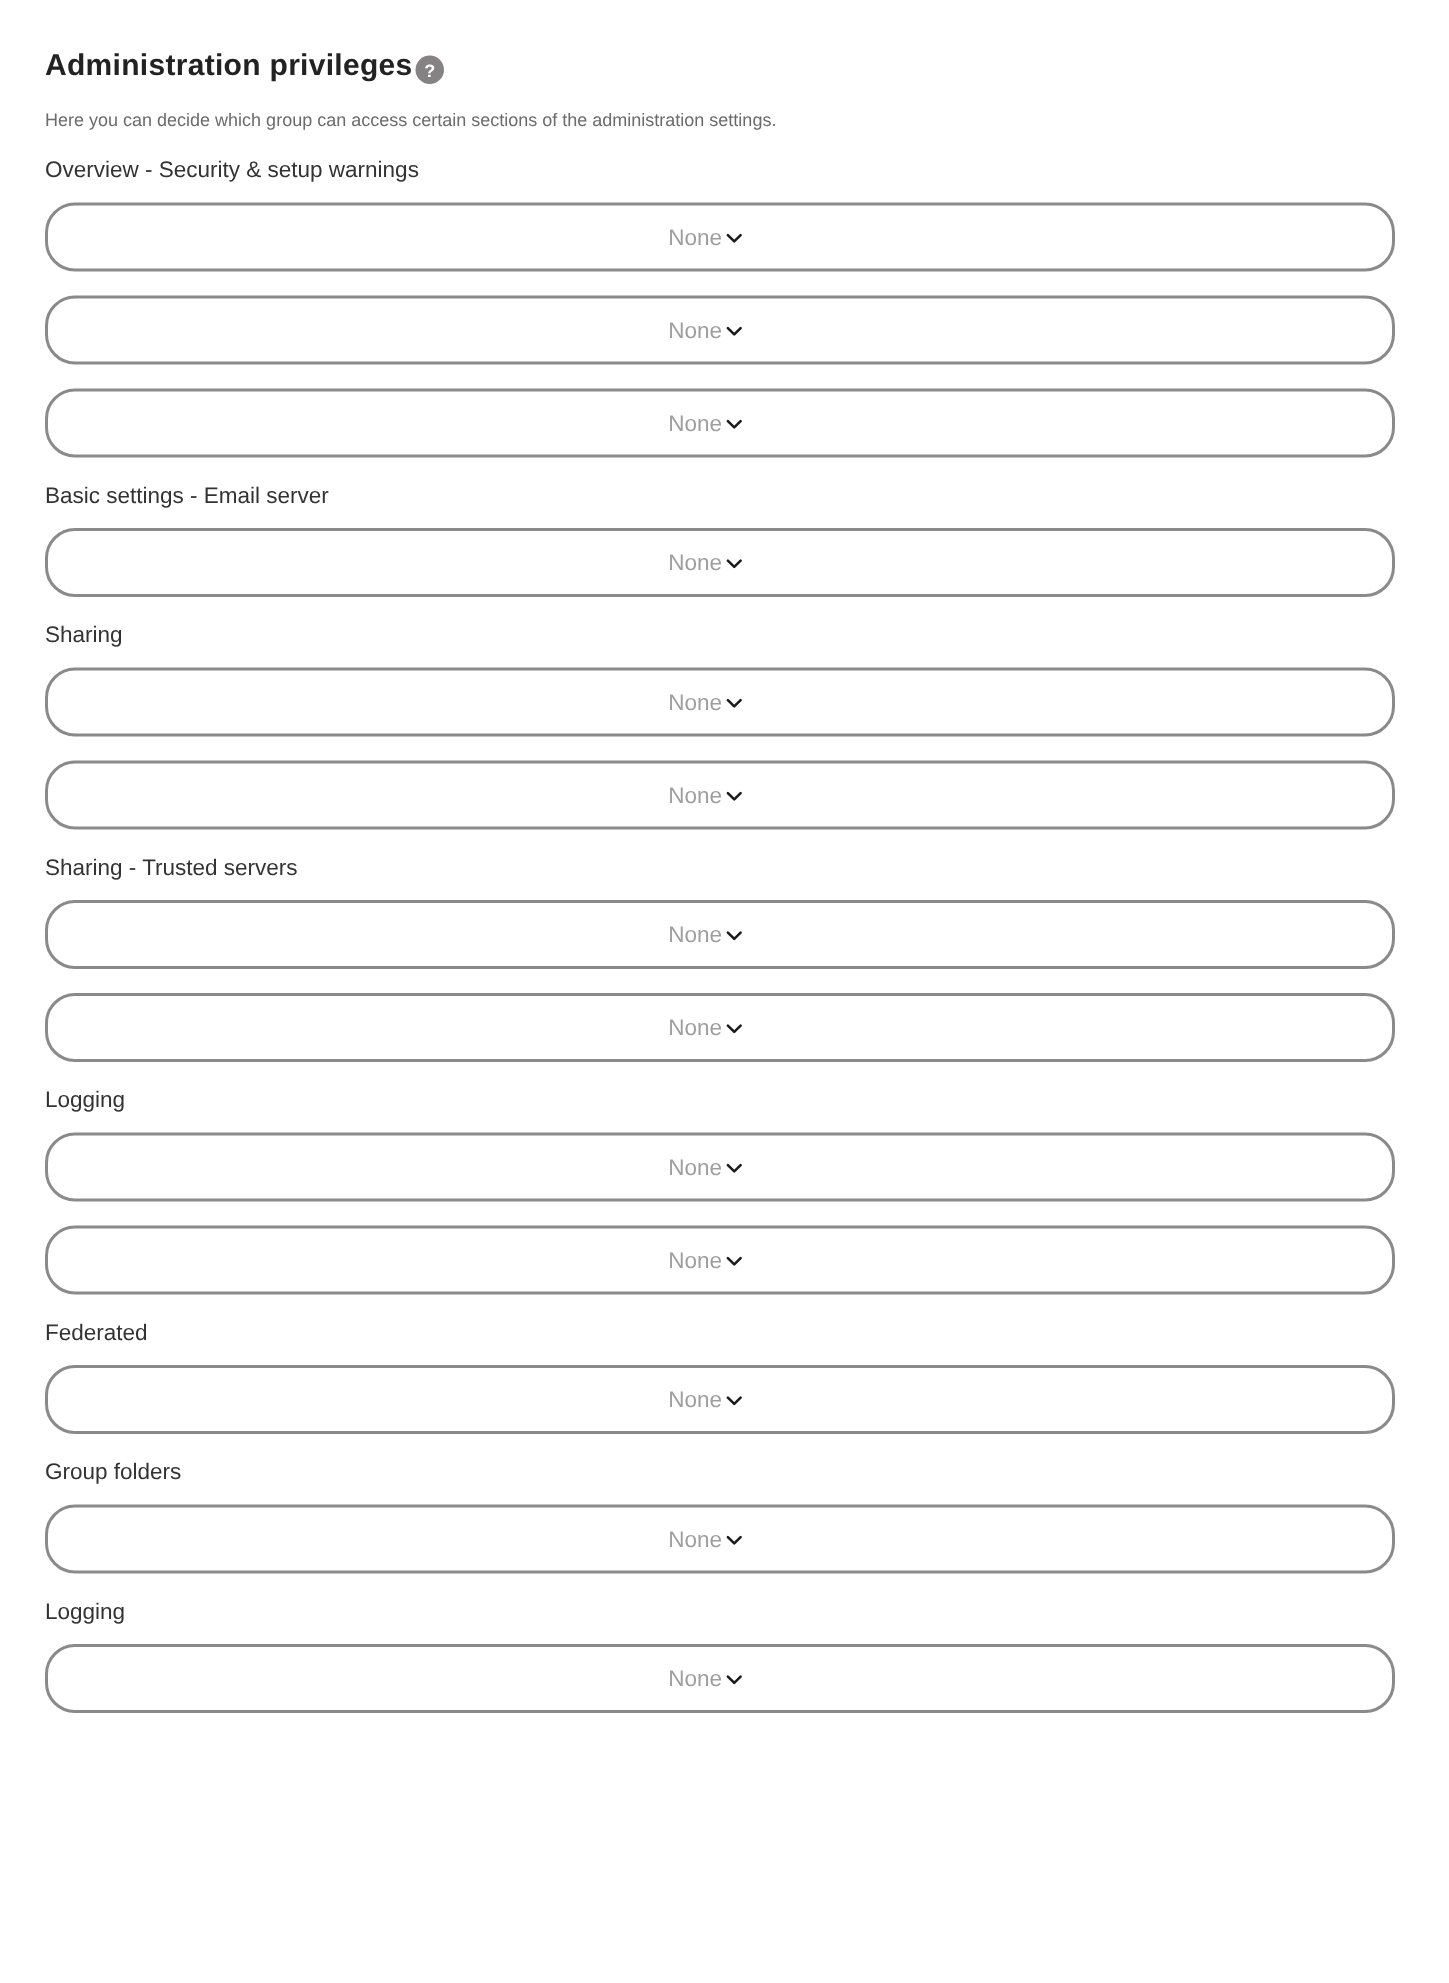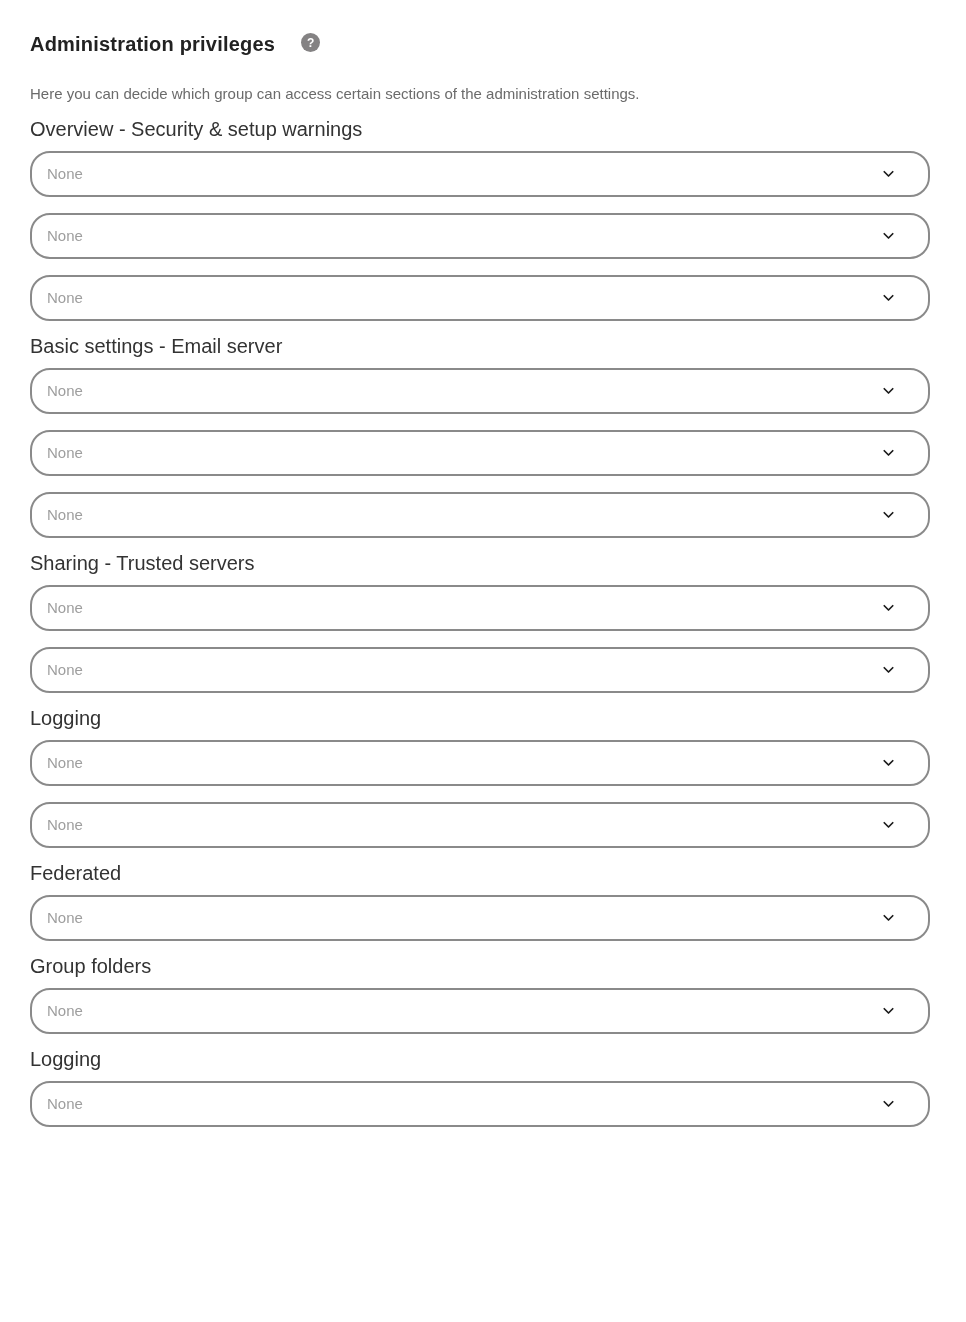--- a/index.html
+++ b/index.html
@@ -18,22 +18,22 @@
     background: var(--c-bg);
     font-family: "Liberation Sans", "DejaVu Sans", sans-serif;
   }
   body {
     width: 966px;
     min-height: 1322px;
     padding: 33px 36px 20px 30px;
   }
   .title-row {
     display: flex;
-    align-items: flex-start;
-    gap: 26px;
+    align-items: flex-end;
+    gap: 2px;
   }
   .page-title {
     font-size: 20px;
     font-weight: bold;
     color: var(--c-text);
     letter-spacing: 0.2px;
   }
   .help-icon {
     width: 19px;
     height: 19px;
@@ -42,46 +42,46 @@
     color: #ffffff;
     font-size: 12px;
     font-weight: bold;
     display: inline-flex;
     align-items: center;
     justify-content: center;
     cursor: pointer;
     flex: 0 0 auto;
   }
   .section-description {
-    margin-top: 29px;
-    font-size: 15px;
+    margin-top: 17px;
+    font-size: 12px;
     color: var(--c-secondary);
     line-height: 1.25;
   }
   .fields-list {
     margin-top: 8px;
   }
   .field-group {
     margin-top: 16px;
   }
   .field-label {
-    font-size: 20px;
+    font-size: 15px;
     color: var(--c-label);
     line-height: 19px;
     margin-bottom: 12px;
   }
   .nc-select {
     height: 46px;
     width: 100%;
     border: 2px solid var(--c-border);
     border-radius: 20px;
     background: var(--c-bg);
     display: flex;
     align-items: center;
-    justify-content: space-between;
+    justify-content: center;
     padding: 0 31px 0 15px;
     cursor: pointer;
   }
   .select-value {
     font-size: 15px;
     color: var(--c-placeholder);
   }
   .chevron-down-icon {
     flex: 0 0 auto;
     display: block;
@@ -132,20 +132,21 @@
     <div class="field-label">Basic settings - Email server</div>
     <div class="nc-select">
       <span class="select-value">None</span>
       <svg class="chevron-down-icon" width="17" height="17" viewBox="0 0 24 24" fill="none" stroke="#1b1b1b" stroke-width="2.4" stroke-linecap="round" stroke-linejoin="round">
         <path d="M6 9.5 L12 15.5 L18 9.5"></path>
       </svg>
     </div>
   </div>
 
   <div class="field-group">
+    <div class="field-label">Sharing</div>
     <div class="nc-select">
       <span class="select-value">None</span>
       <svg class="chevron-down-icon" width="17" height="17" viewBox="0 0 24 24" fill="none" stroke="#1b1b1b" stroke-width="2.4" stroke-linecap="round" stroke-linejoin="round">
         <path d="M6 9.5 L12 15.5 L18 9.5"></path>
       </svg>
     </div>
   </div>
 
   <div class="field-group">
     <div class="nc-select">

